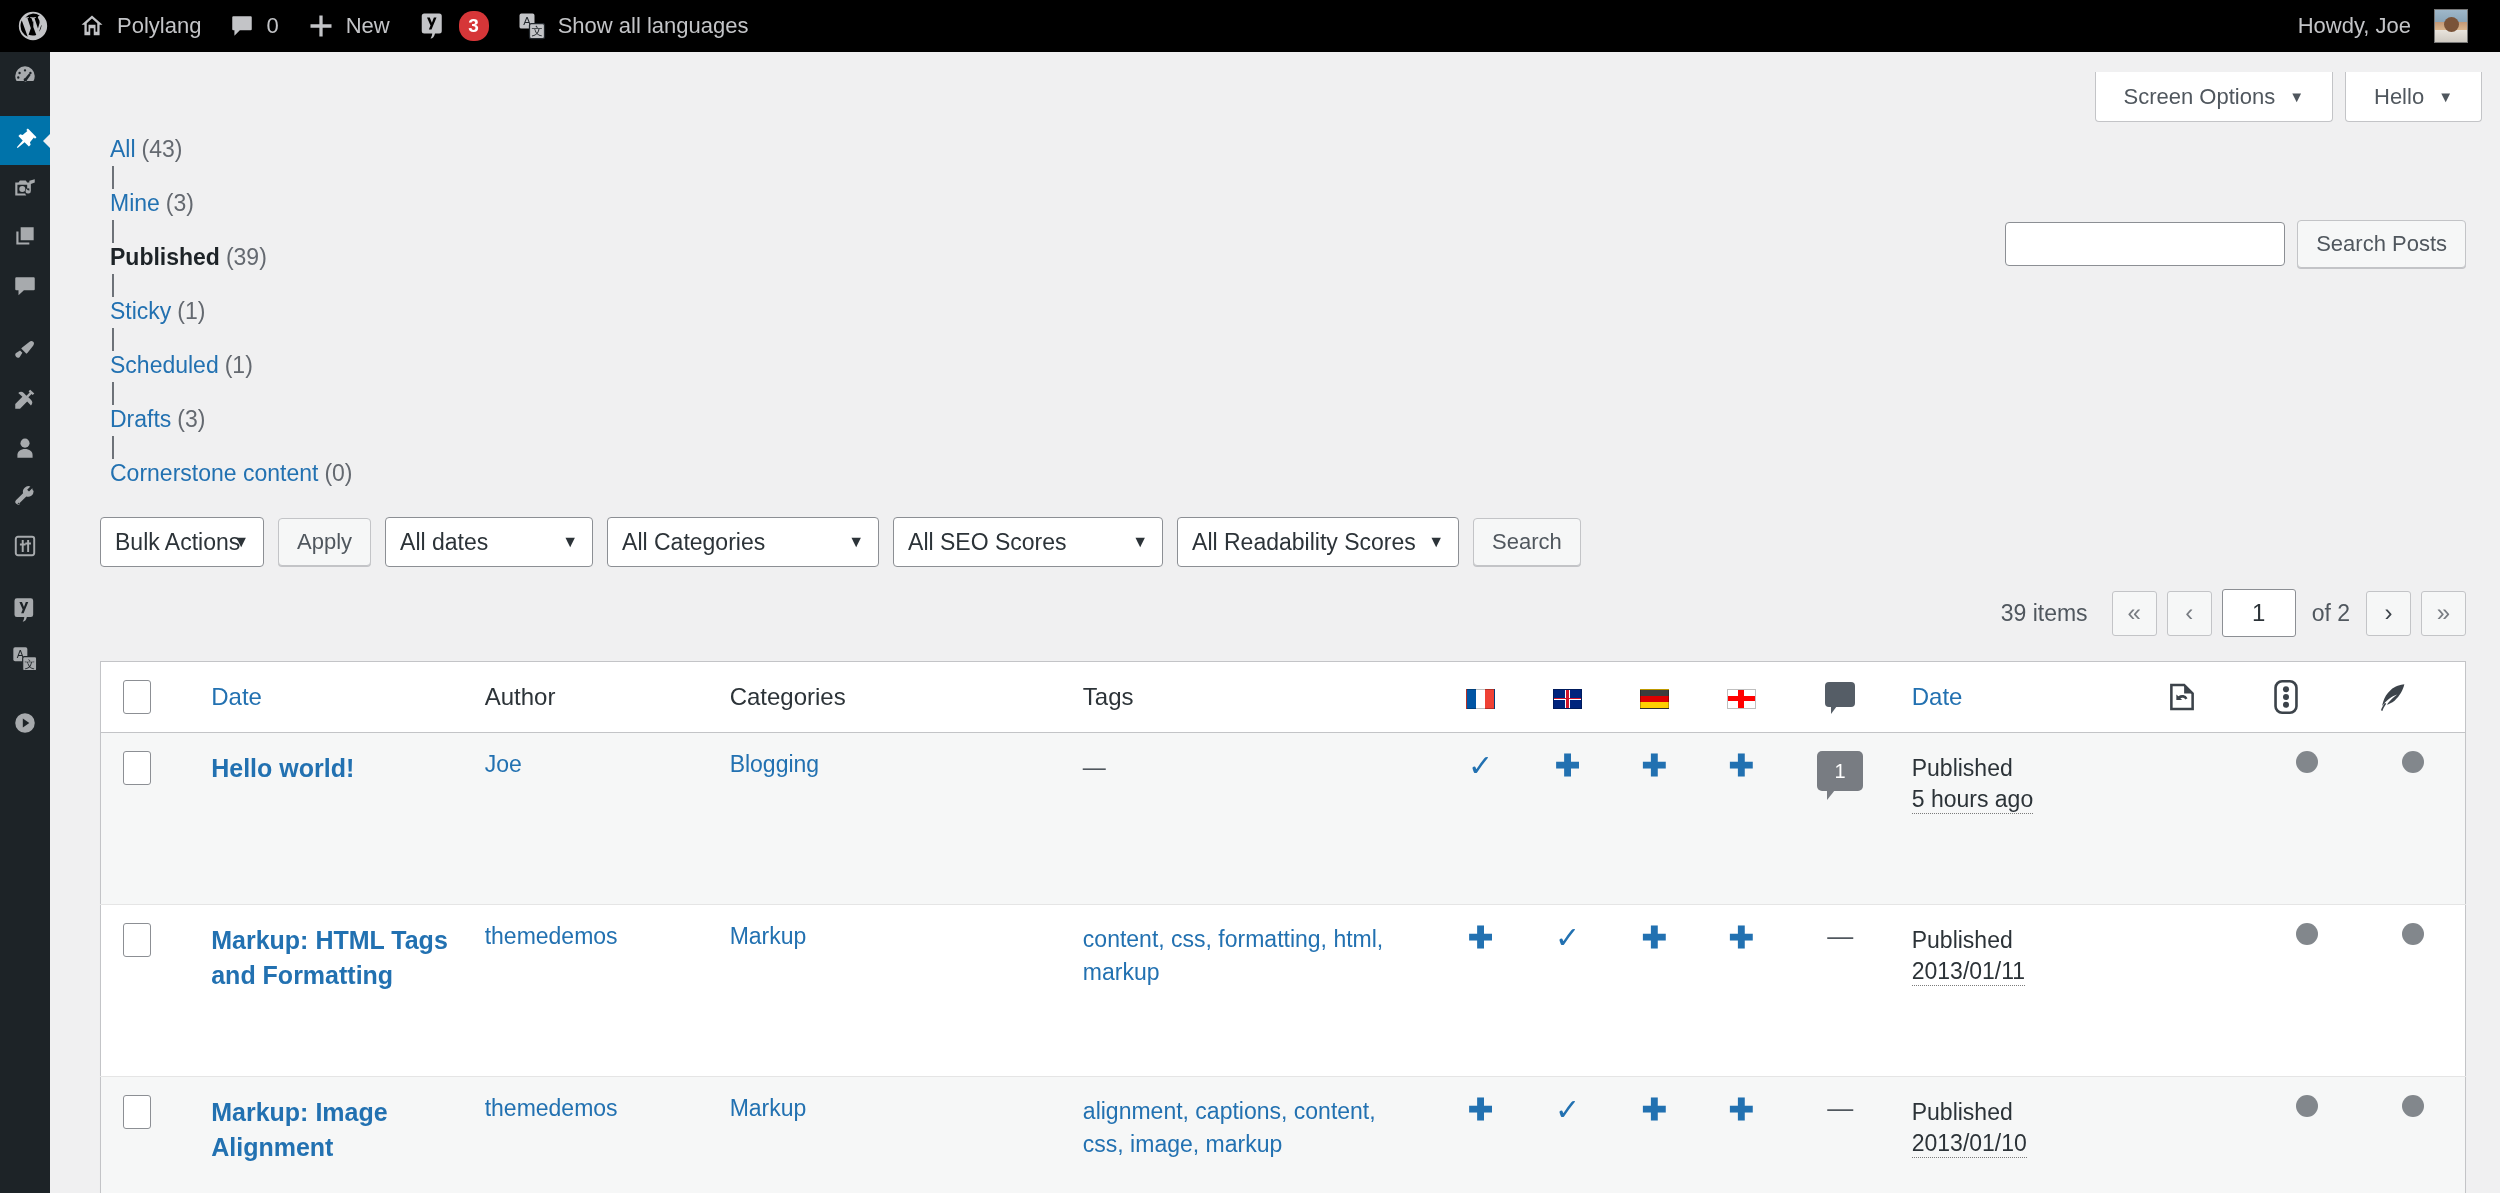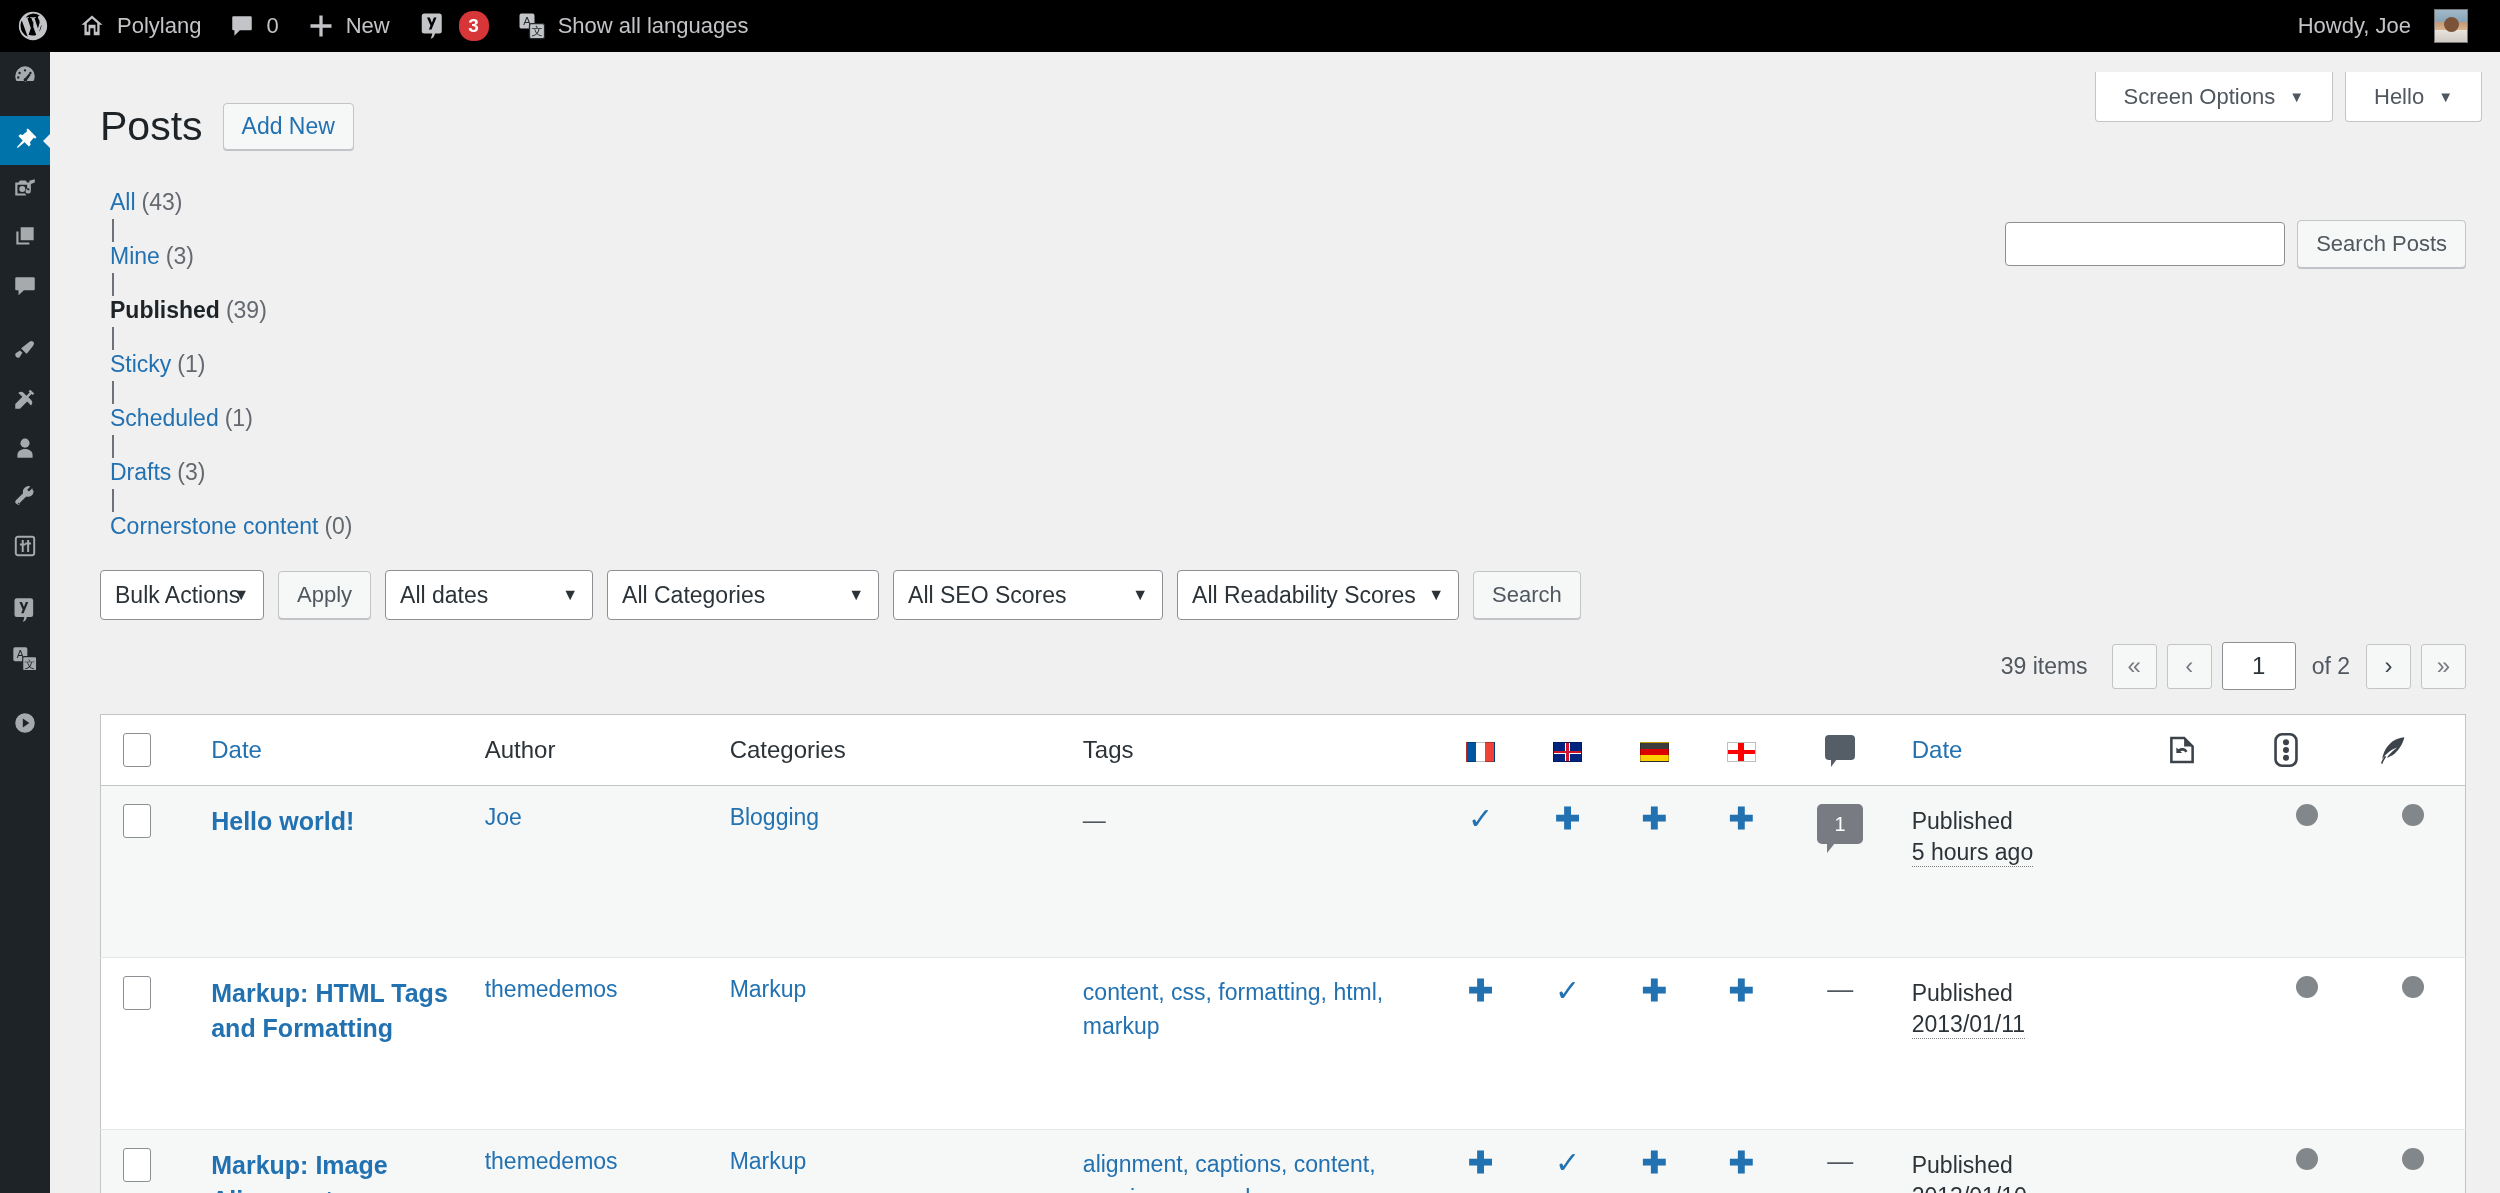--- a/index.html
+++ b/index.html
@@ -479,24 +479,20 @@
       <span class="caret">▼</span>
     </div>
     <div class="meta-btn">
       <span>Hello</span>
       <span class="caret">▼</span>
     </div>
   </div>
 
   <div class="wrap">
 
-    <div class="page-title-row">
-      <h1 class="page-title">Posts</h1>
-      <button class="page-title-action">Add New</button>
-    </div>
 
     <div class="subsubsub">
       <span><a href="#">All</a><span class="cnt">(43)</span></span>
       <span class="divider">|</span>
       <span><a href="#">Mine</a><span class="cnt">(3)</span></span>
       <span class="divider">|</span>
       <span><span class="cur">Published</span><span class="cnt">(39)</span></span>
       <span class="divider">|</span>
       <span><a href="#">Sticky</a><span class="cnt">(1)</span></span>
       <span class="divider">|</span>

